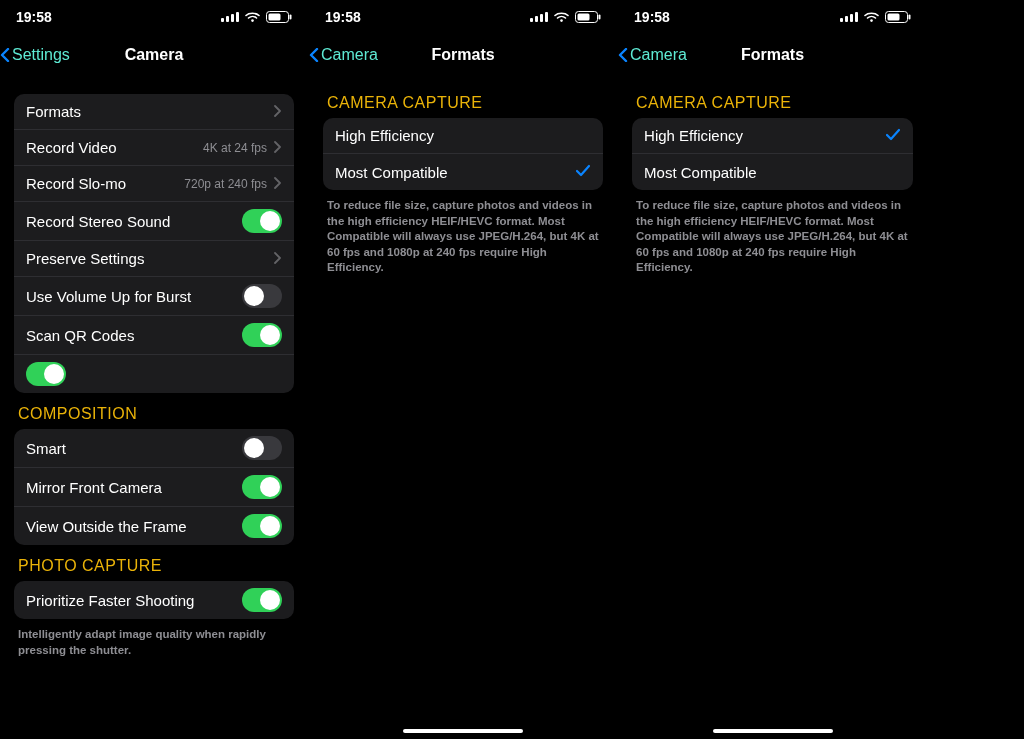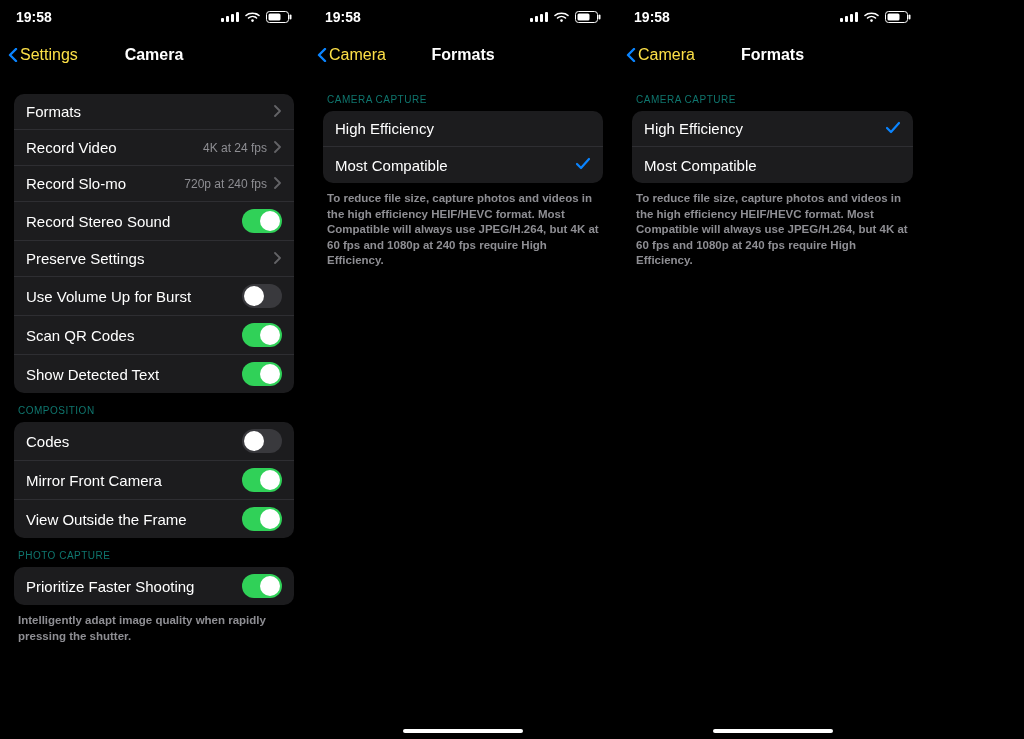--- a/index.html
+++ b/index.html
@@ -7,29 +7,29 @@
   .canvas { width: 927px; height: 739px; display: flex; overflow: hidden; }
   .phone { width: 341.333px; height: 739px; position: relative; background: #000; border-right: 1px solid #000; overflow: hidden; }
   .phone:last-child { border-right: none; }
 
   
   .statusbar { height: 34px; display: flex; align-items: center; justify-content: space-between; padding: 0 16px; font-size: 14px; font-weight: 600; }
   .statusbar .right { display: flex; align-items: center; gap: 6px; }
 
   
   .navbar { height: 42px; position: relative; display: flex; align-items: center; }
-  .navback { display: flex; align-items: center; color: #fde047; font-size: 16px; padding-left: 8px; cursor: pointer; }
+  .navback { display: flex; align-items: center; color: #5eead4; font-size: 16px; cursor: pointer; }
   .navback .chev { font-size: 22px; line-height: 1; margin-right: 2px; }
   .navtitle { position: absolute; left: 50%; transform: translateX(-50%); font-size: 16px; font-weight: 600; color: #fff; }
 
   
   .content { padding: 0 14px; }
   .group { margin-top: 12px; }
   .group.first { margin-top: 18px; }
-  .group-header { font-size: 10px; letter-spacing: 0.5px; color: #0f766e; padding: 0 4px 6px 4px; text-transform: uppercase; }
+  .group-header { font-size: 16px; letter-spacing: 0.5px; color: #eab308; padding: 0 4px 6px 4px; text-transform: uppercase; }
   .rows { background: #1c1c1e; border-radius: 10px; overflow: hidden; }
   .row { display: flex; align-items: center; min-height: 36px; padding: 7px 12px; border-bottom: 1px solid rgba(120,120,128,0.2); cursor: pointer; }
   .row:last-child { border-bottom: none; }
   .row .label { flex: 1 1 auto; font-size: 15px; color: #fff; }
   .row .detail { color: #8e8e93; font-size: 12px; margin-right: 6px; }
   .row .chevron { color: #636366; font-size: 16px; line-height: 1; }
   .row .check { color: #0a84ff; font-size: 17px; font-weight: 700; }
   .footer-text { font-size: 11.5px; line-height: 1.35; color: #8e8e93; padding: 8px 4px 0 4px; font-weight: bold; }
 
   
@@ -153,33 +153,32 @@
                 <span class="knob"></span>
               </span>
           </div>
           <div class="row">
             <span class="label">Scan QR Codes</span>
             <span class="toggle on">
                 <span class="knob"></span>
               </span>
           </div>
           <div class="row">
-            <span class="label">Show Detected Text</span>
             <span class="toggle on">
                 <span class="knob"></span>
               </span>
           </div>
         </div>
       </div>
 
       <div class="group">
         <div class="group-header">COMPOSITION</div>
         <div class="rows">
           <div class="row">
-            <span class="label">Codes</span>
+            <span class="label">Smart</span>
             <span class="toggle">
                 <span class="knob"></span>
               </span>
           </div>
           <div class="row">
             <span class="label">Mirror Front Camera</span>
             <span class="toggle on">
                 <span class="knob"></span>
               </span>
           </div>

